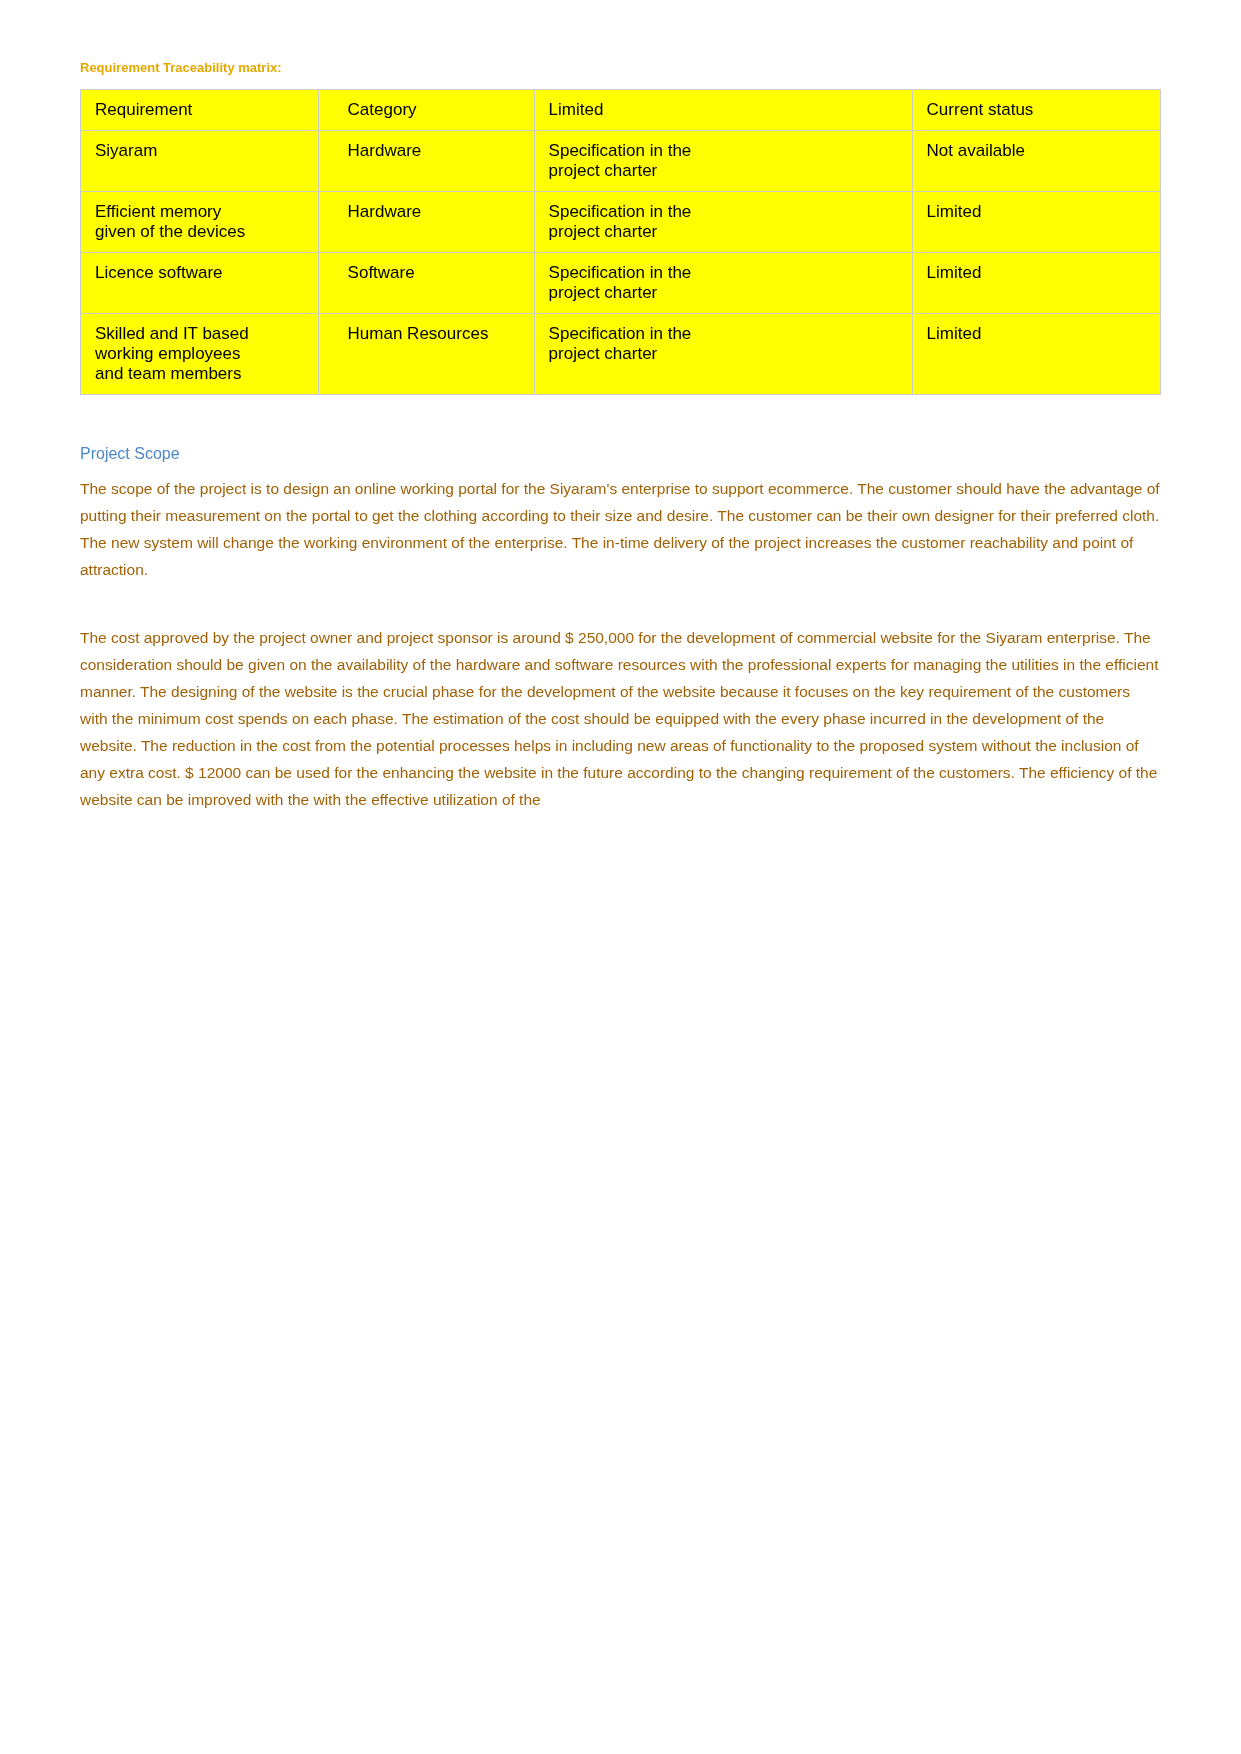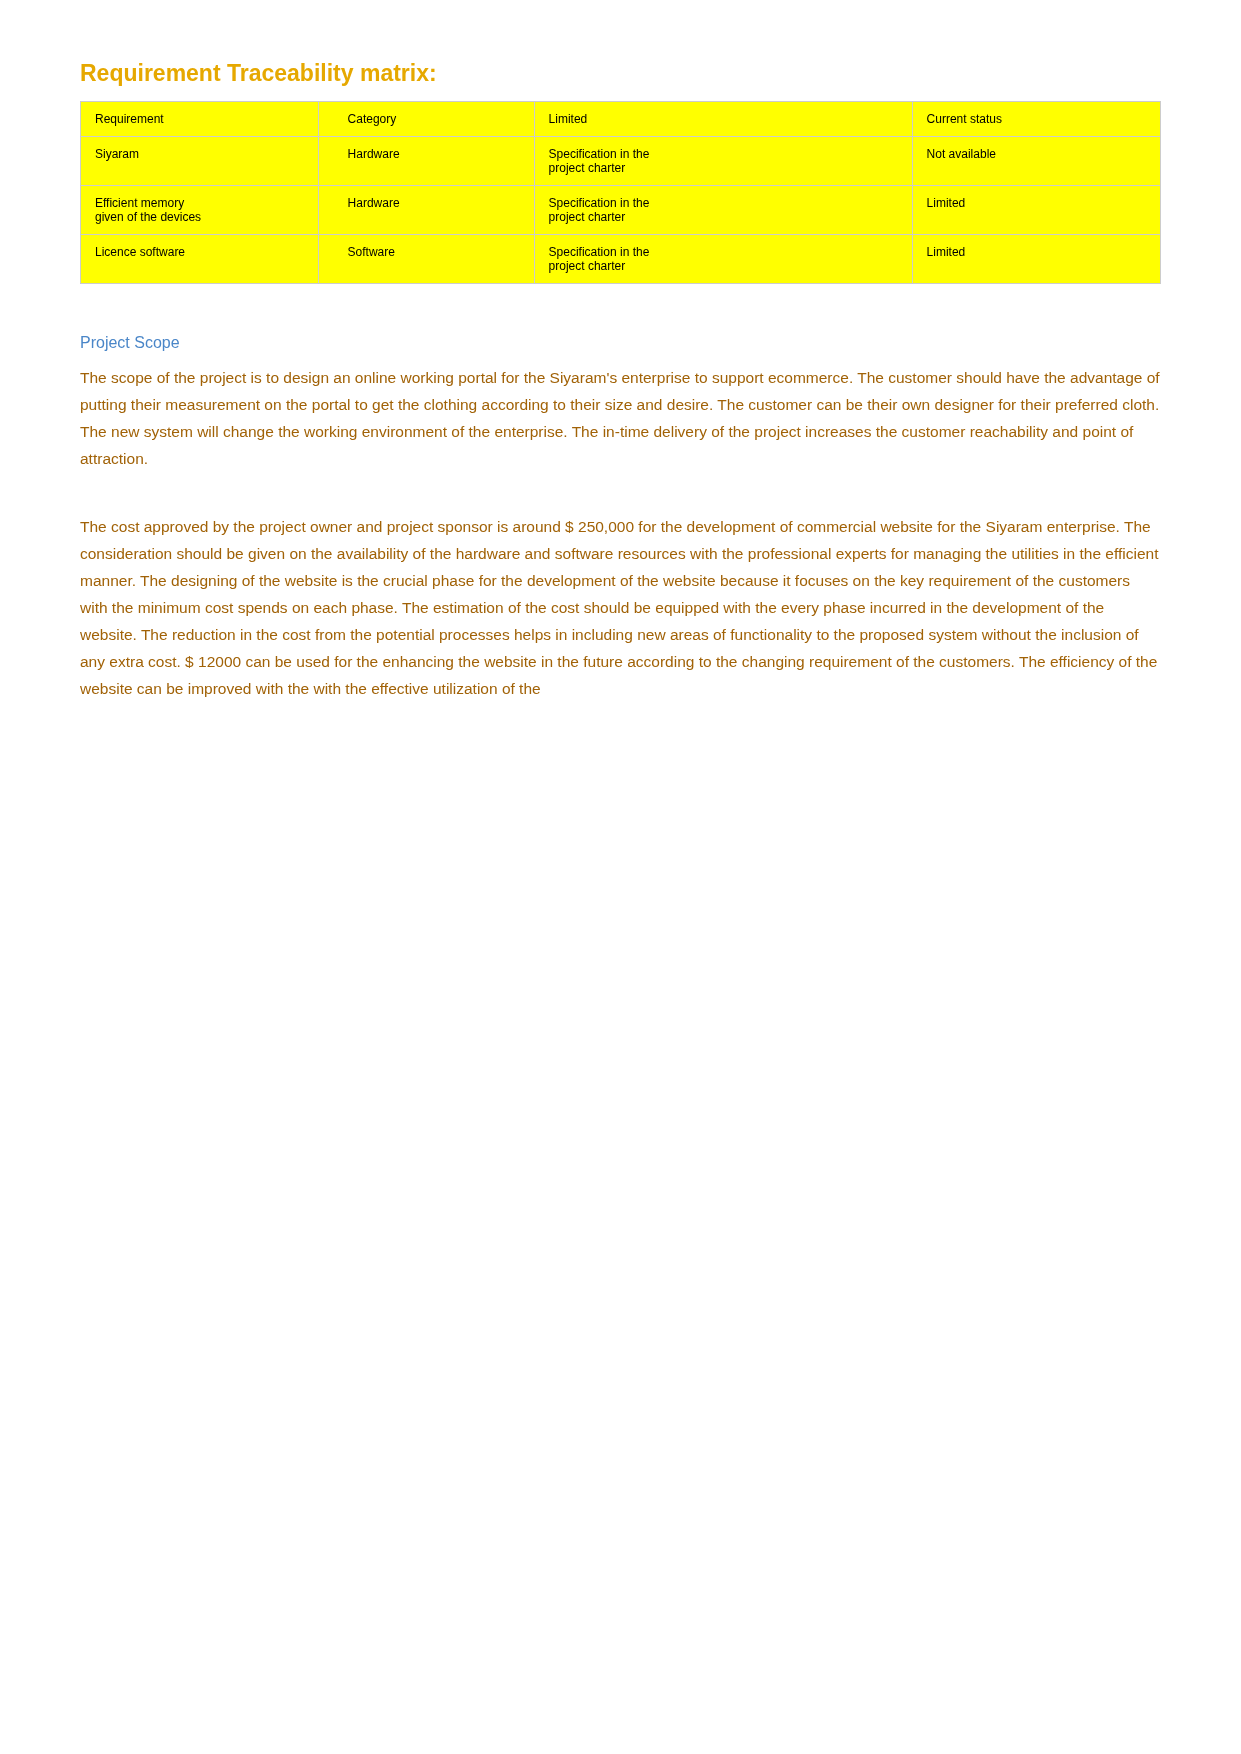--- a/index.html
+++ b/index.html
@@ -12,32 +12,32 @@
       background: #ffffff;
       color: #000000;
       width: 1241px;
       min-height: 1754px;
       padding: 60px 80px;
     }
     .section-heading {
       font-weight: bold;
       color: #e6a800;
       margin-bottom: 14px;
-      font-size: 23px;
+      font-size: 13px;
     }
     table {
       width: 100%;
       border-collapse: collapse;
       margin-bottom: 50px;
     }
     table td {
       border: 1px solid #cccccc;
       padding: 10px 14px;
       vertical-align: top;
-      font-size: 12px;
+      font-size: 17px;
       background-color: #ffff00;
       color: #000000;
     }
     table tr td:nth-child(1) { width: 22%; }
     table tr td:nth-child(2) { width: 20%; padding-left: 29px; }
     table tr td:nth-child(3) { width: 35%; }
     table tr td:nth-child(4) { width: 23%; }
 
     .subsection-heading {
       font-weight: normal;
@@ -96,20 +96,33 @@
   <tr>
     <td>Licence software</td>
     <td>Software</td>
     <td>
       <span class="cell-multiline">Specification in the</span>
       <span class="cell-multiline">project charter</span>
     </td>
     <td>Limited</td>
   </tr>
 
+  <tr>
+    <td>
+      <span class="cell-multiline">Skilled and IT based</span>
+      <span class="cell-multiline">working employees</span>
+      <span class="cell-multiline">and team members</span>
+    </td>
+    <td>Human Resources</td>
+    <td>
+      <span class="cell-multiline">Specification in the</span>
+      <span class="cell-multiline">project charter</span>
+    </td>
+    <td>Limited</td>
+  </tr>
 </tbody>
   </table>
 
 <div style="margin-bottom: 40px;">
   <p class="subsection-heading">Project Scope</p>
   <p class="body-text">The scope of the project is to design an online working portal for the Siyaram's enterprise to support ecommerce. The customer should have the advantage of putting their measurement on the portal to get the clothing according to their size and desire. The customer can be their own designer for their preferred cloth. The new system will change the working environment of the enterprise. The in-time delivery of the project increases the customer reachability and point of attraction.</p>
 </div>
 
 <div>
   <p class="body-text">The cost approved by the project owner and project sponsor is around $ 250,000 for the development of commercial website for the Siyaram enterprise. The consideration should be given on the availability of the hardware and software resources with the professional experts for managing the utilities in the efficient manner. The designing of the website is the crucial phase for the development of the website because it focuses on the key requirement of the customers with the minimum cost spends on each phase. The estimation of the cost should be equipped with the every phase incurred in the development of the website. The reduction in the cost from the potential processes helps in including new areas of functionality to the proposed system without the inclusion of any extra cost. $ 12000 can be used for the enhancing the website in the future according to the changing requirement of the customers. The efficiency of the website can be improved with the  with the effective utilization of the</p>

